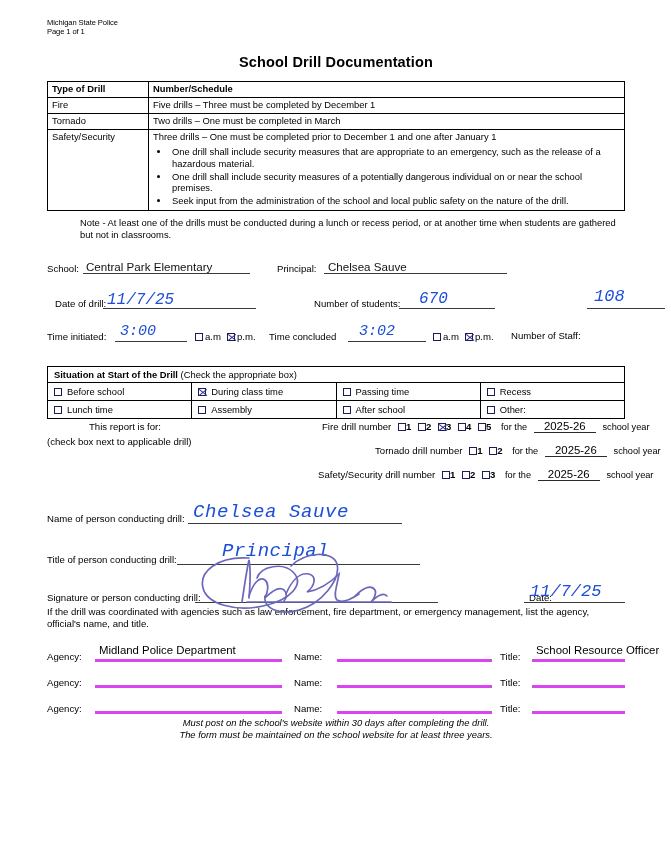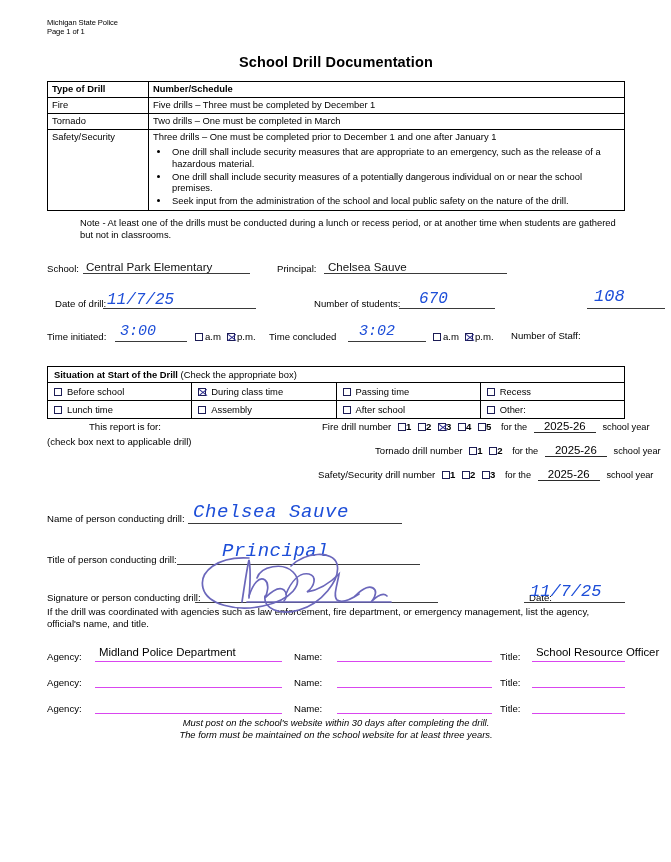--- a/index.html
+++ b/index.html
@@ -162,21 +162,21 @@
     width: 578px;
     table-layout: fixed;
     font-size: 9.6px;
   }
   table.agency td {
     padding: 0;
     height: 26px;
     vertical-align: bottom;
   }
   .aline {
-    border-bottom: 1px solid #d946ef;
+    border-bottom: 3px solid #d946ef;
     height: 15px;
     display: block;
     font-size: 11.4px;
     padding-left: 4px;
     white-space: nowrap;
     overflow: visible;
   }
   .footer-note {
     text-align: center;
     font-style: italic;

